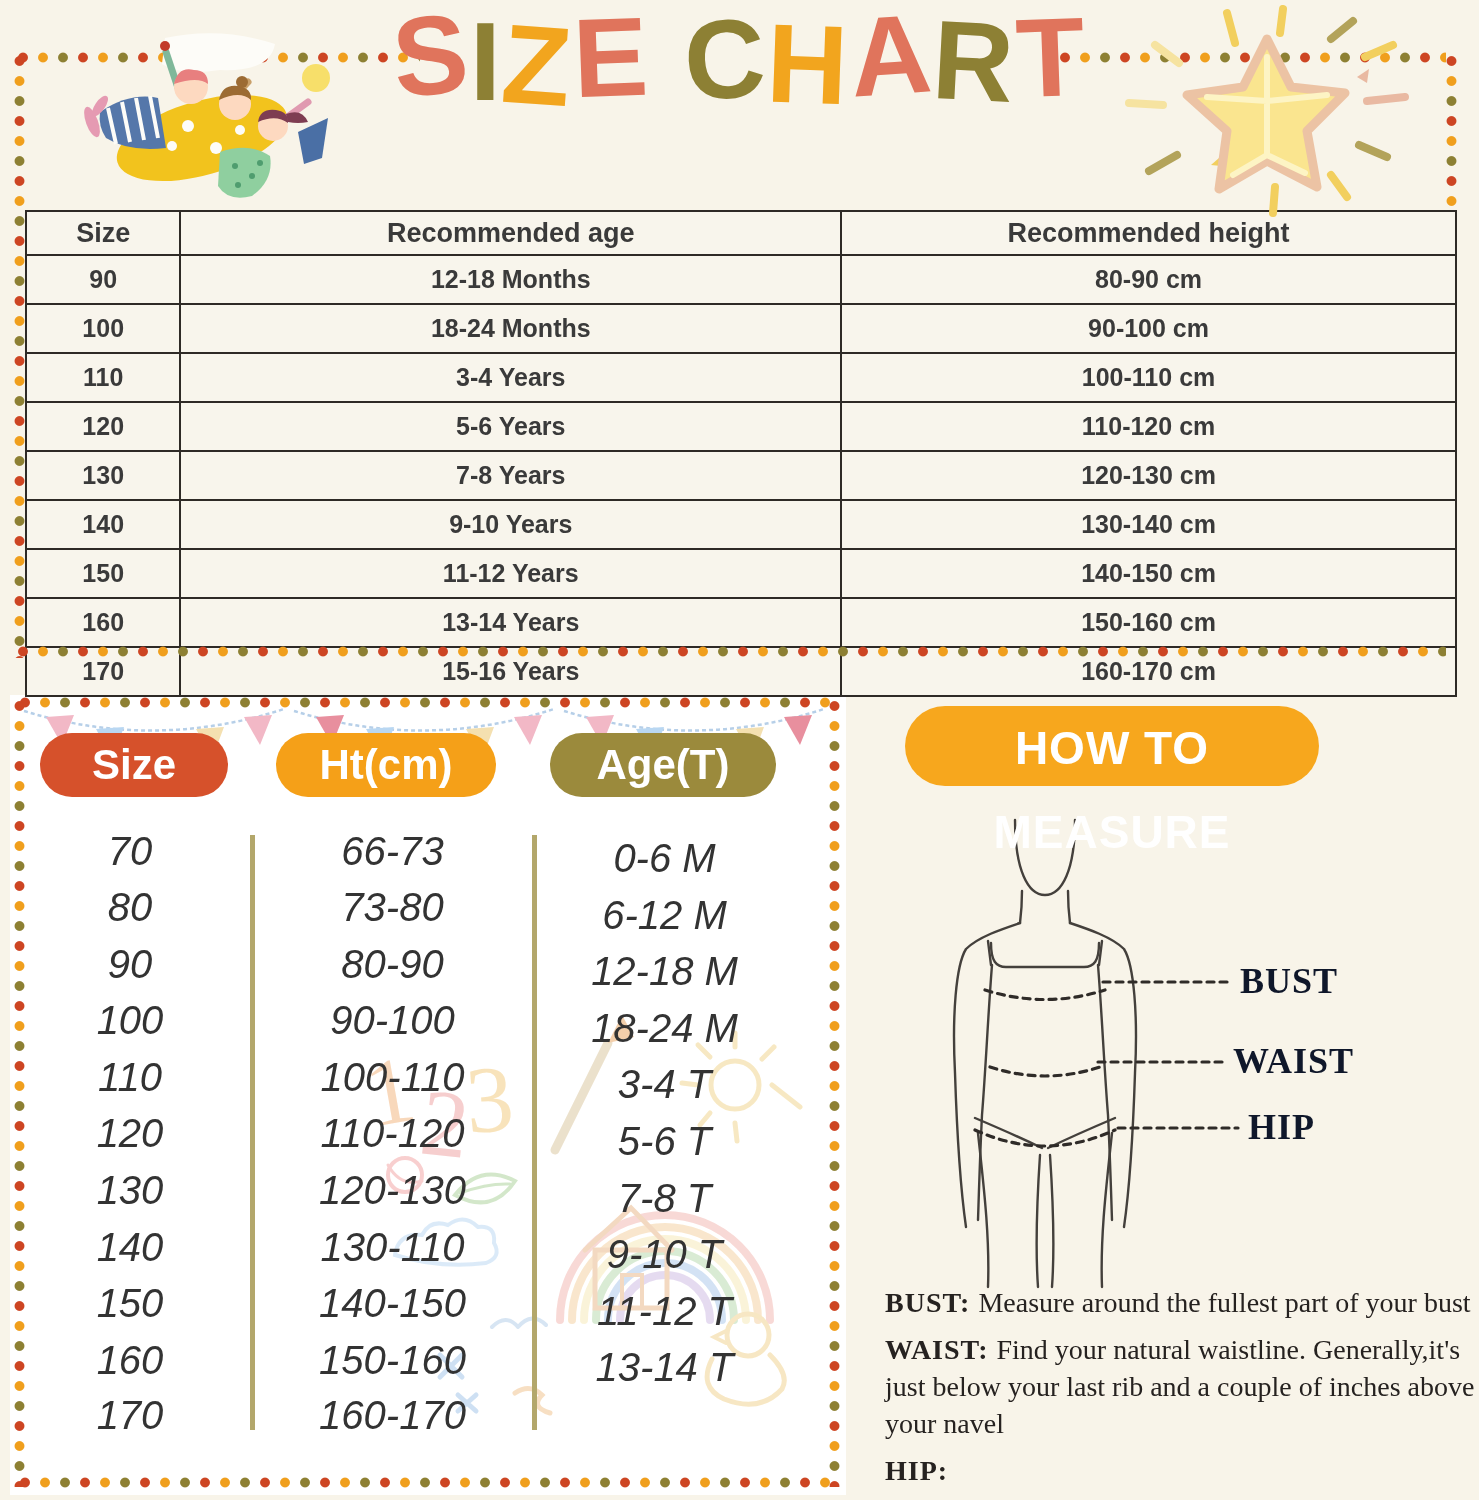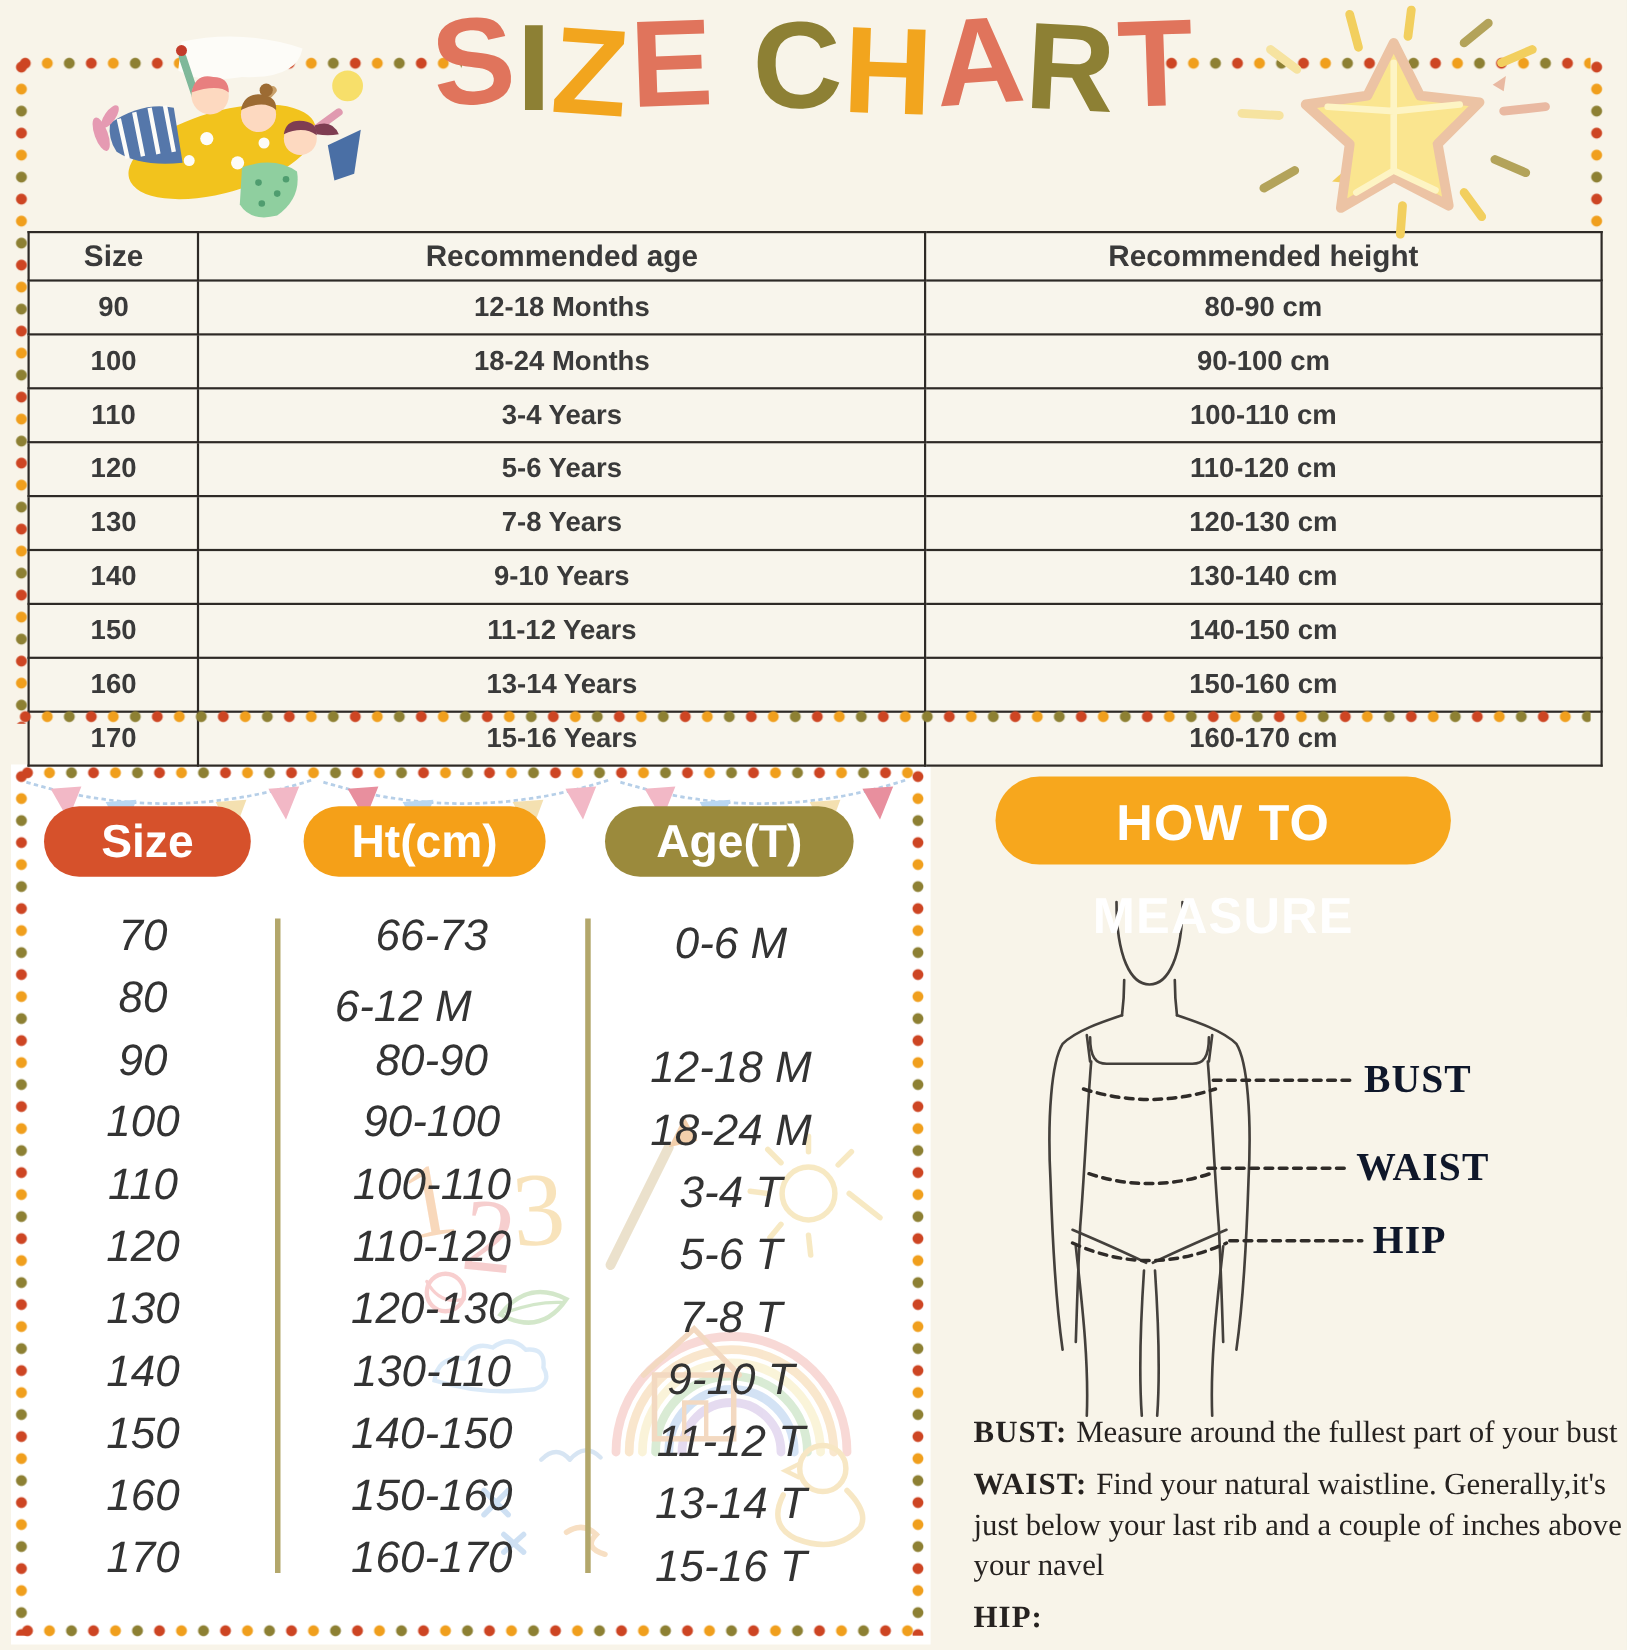--- a/index.html
+++ b/index.html
@@ -292,20 +292,21 @@
     <div class="pdivider" style="left:522px;"></div>
 
     <div class="prows">
       <div class="prow">
           <span class="c1">70</span>
           <span class="c2">66-73</span>
           <span class="c3">0-6 M</span>
         </div>
       <div class="prow">
           <span class="c1">80</span>
+          <span class="c2">73-80</span>
           <span class="c3">6-12 M</span>
         </div>
       <div class="prow">
           <span class="c1">90</span>
           <span class="c2">80-90</span>
           <span class="c3">12-18 M</span>
         </div>
       <div class="prow">
           <span class="c1">100</span>
           <span class="c2">90-100</span>
@@ -337,21 +338,20 @@
           <span class="c3">11-12 T</span>
         </div>
       <div class="prow">
           <span class="c1">160</span>
           <span class="c2">150-160</span>
           <span class="c3">13-14 T</span>
         </div>
       <div class="prow">
           <span class="c1">170</span>
           <span class="c2">160-170</span>
-          <span class="c3">15-16 T</span>
         </div>
     </div>
   </div>
 
   <div class="measure-pill">HOW TO MEASURE</div>
 
   <svg class="abs" style="left:930px;top:815px;z-index:2;" width="350" height="490" viewBox="0 0 350 490">
     <g fill="none" stroke="#44403c" stroke-width="2.4" stroke-linecap="round">
       <path d="M85,5 C85,55 98,80 115,80 C132,80 145,55 145,5"></path>
       <path d="M92,76 C92,92 91,100 90,108"></path>

